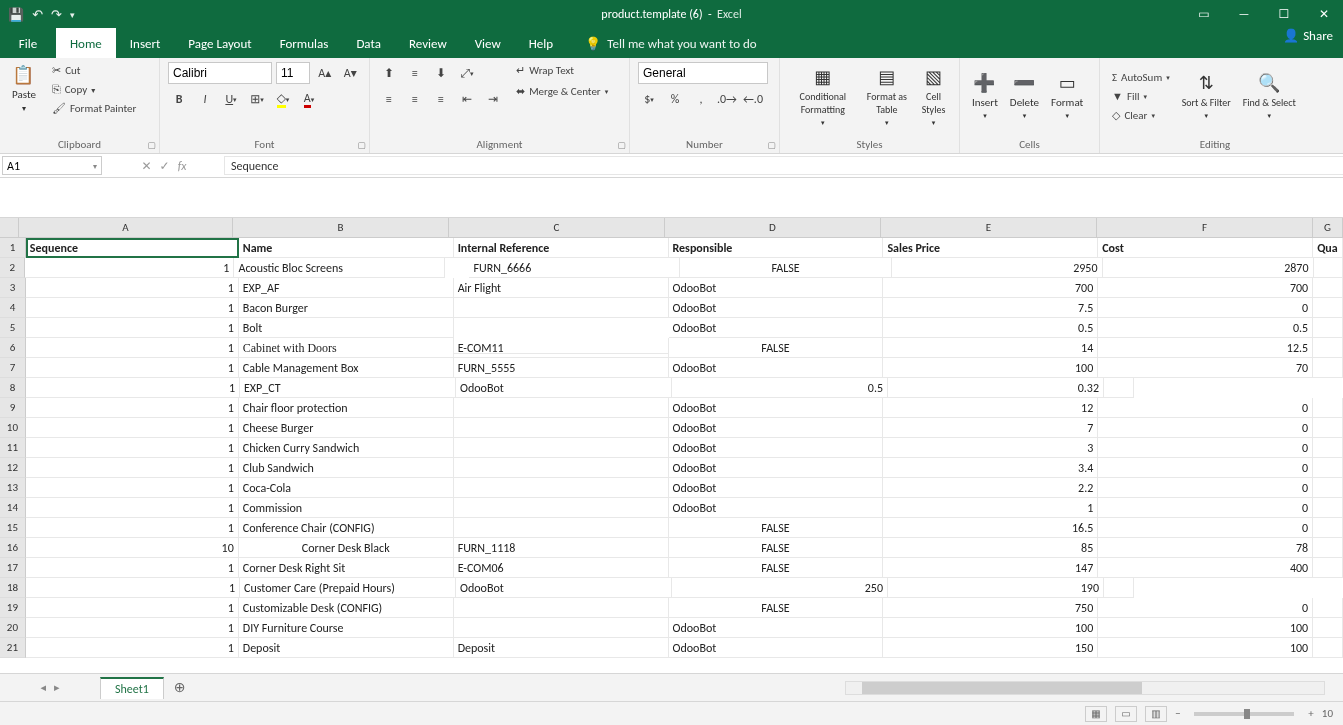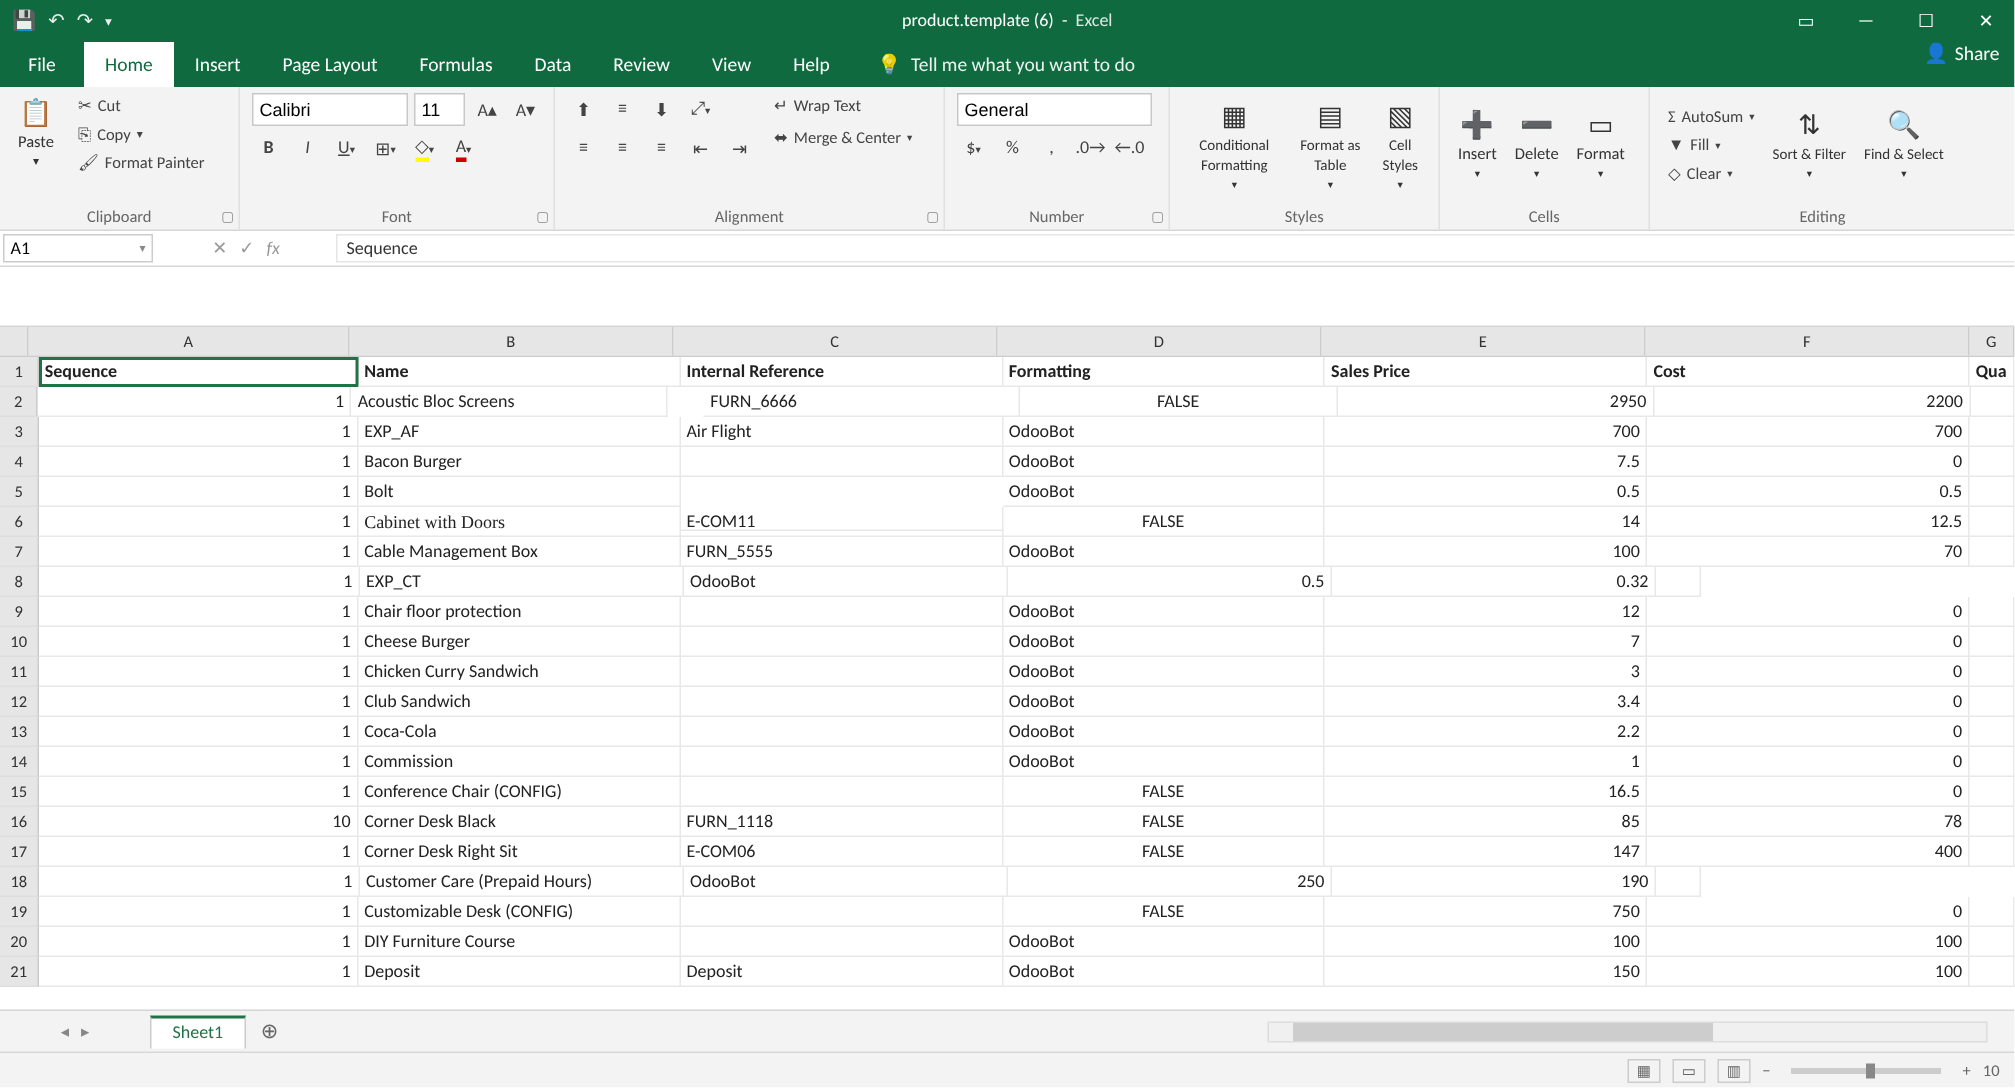--- a/index.html
+++ b/index.html
@@ -321,33 +321,33 @@
       <div class="ch" style="width: 30px;">G</div>
     </div>
 </div>
 
 <div id="grid">
     <div class="gridrow">
       <div class="row-hdr">1</div>
       <div class="cell bold sel" style="width: 214px;">Sequence</div>
       <div class="cell bold" style="width: 216px;">Name</div>
       <div class="cell bold" style="width: 216px;">Internal Reference</div>
-      <div class="cell bold" style="width: 216px;">Formatting</div>
+      <div class="cell bold" style="width: 216px;">Responsible</div>
       <div class="cell bold" style="width: 216px;">Sales Price</div>
       <div class="cell bold" style="width: 216px;">Cost</div>
       <div class="cell bold" style="width: 30px;">Qua</div>
     </div>
     <div class="gridrow">
       <div class="row-hdr">2</div>
       <div class="cell num" style="width: 214px;">1</div>
       <div class="cell" style="width: 216px;">Acoustic Bloc Screens</div>
       <div class="cell" style="width: 216px; margin-left: 24px;">FURN_6666</div>
       <div class="cell center" style="width: 216px;">FALSE</div>
       <div class="cell num" style="width: 216px;">2950</div>
-      <div class="cell num" style="width: 216px;">2200</div>
+      <div class="cell num" style="width: 216px;">2870</div>
       <div class="cell" style="width: 30px;"></div>
     </div>
     <div class="gridrow">
       <div class="row-hdr">3</div>
       <div class="cell num" style="width: 214px;">1</div>
       <div class="cell" style="width: 216px;">EXP_AF</div>
       <div class="cell" style="width: 216px;">Air Flight</div>
       <div class="cell" style="width: 216px;">OdooBot</div>
       <div class="cell num" style="width: 216px;">700</div>
       <div class="cell num" style="width: 216px;">700</div>
@@ -468,21 +468,21 @@
       <div class="cell" style="width: 216px;">Conference Chair (CONFIG)</div>
       <div class="cell" style="width: 216px;"></div>
       <div class="cell center" style="width: 216px;">FALSE</div>
       <div class="cell num" style="width: 216px;">16.5</div>
       <div class="cell num" style="width: 216px;">0</div>
       <div class="cell" style="width: 30px;"></div>
     </div>
     <div class="gridrow">
       <div class="row-hdr">16</div>
       <div class="cell num" style="width: 214px;">10</div>
-      <div class="cell" style="width: 216px;">Corner Desk Black</div>
+      <div class="cell" style="width: 216px; text-align: center;">Corner Desk Black</div>
       <div class="cell" style="width: 216px;">FURN_1118</div>
       <div class="cell center" style="width: 216px;">FALSE</div>
       <div class="cell num" style="width: 216px;">85</div>
       <div class="cell num" style="width: 216px;">78</div>
       <div class="cell" style="width: 30px;"></div>
     </div>
     <div class="gridrow">
       <div class="row-hdr">17</div>
       <div class="cell num" style="width: 214px;">1</div>
       <div class="cell" style="width: 216px;">Corner Desk Right Sit</div>

